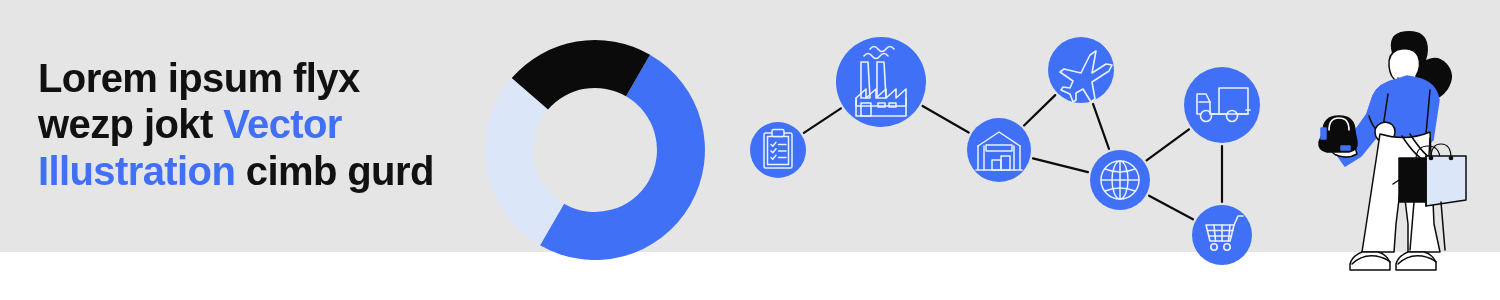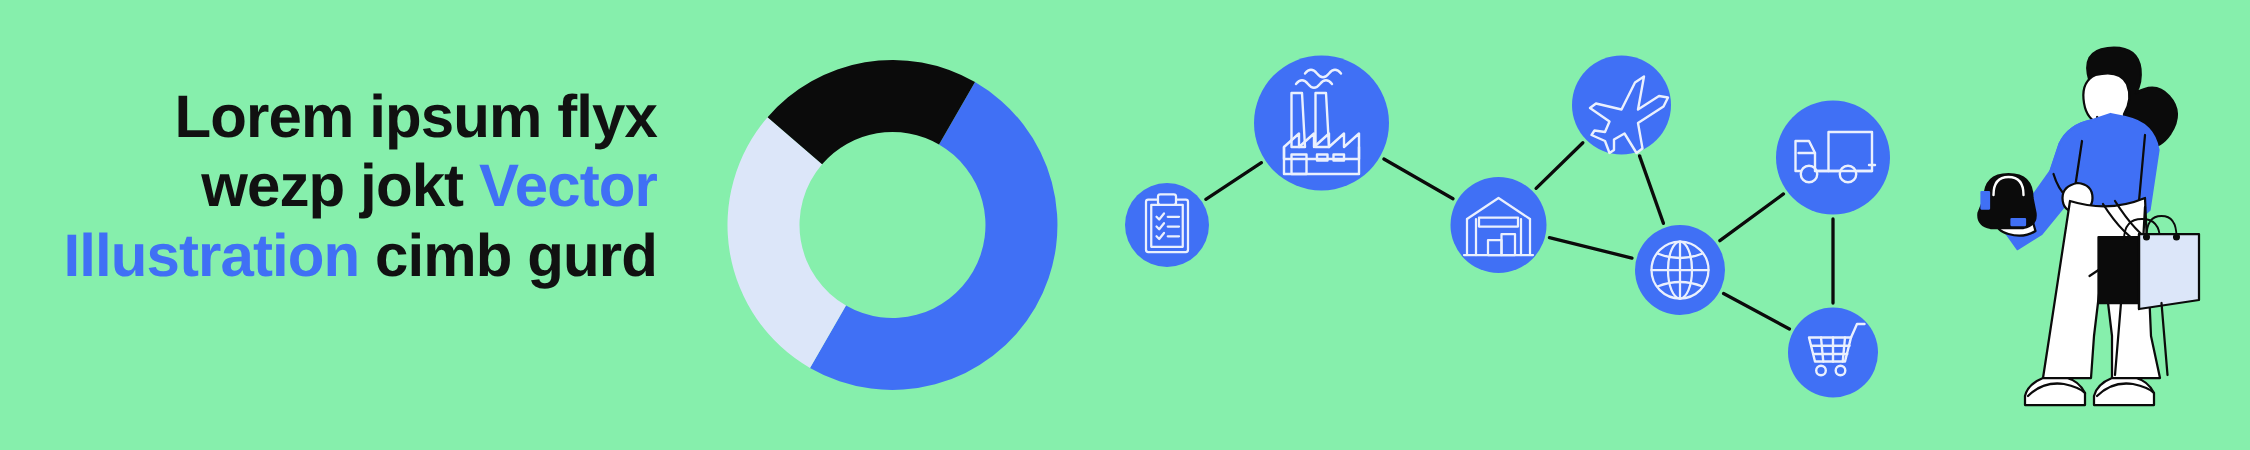--- a/index.html
+++ b/index.html
@@ -4,23 +4,22 @@
 <style>
   html,body{margin:0;padding:0;}
   body{
     width:1500px;height:300px;
     background:#ffffff;
     font-family:"Liberation Sans", sans-serif;
     overflow:hidden;
   }
   #banner{
     position:relative;
-    width:1500px;height:300px;
-    background:#86efac;
-    text-align:right;
+    width:1500px;height:252px;
+    background:#e5e5e5;
   }
 
   
   #headline{
     position:absolute;
     left:38px; top:28px;
     width:400px;
     font-size:40px;
     font-weight:700;
     line-height:1.16;

